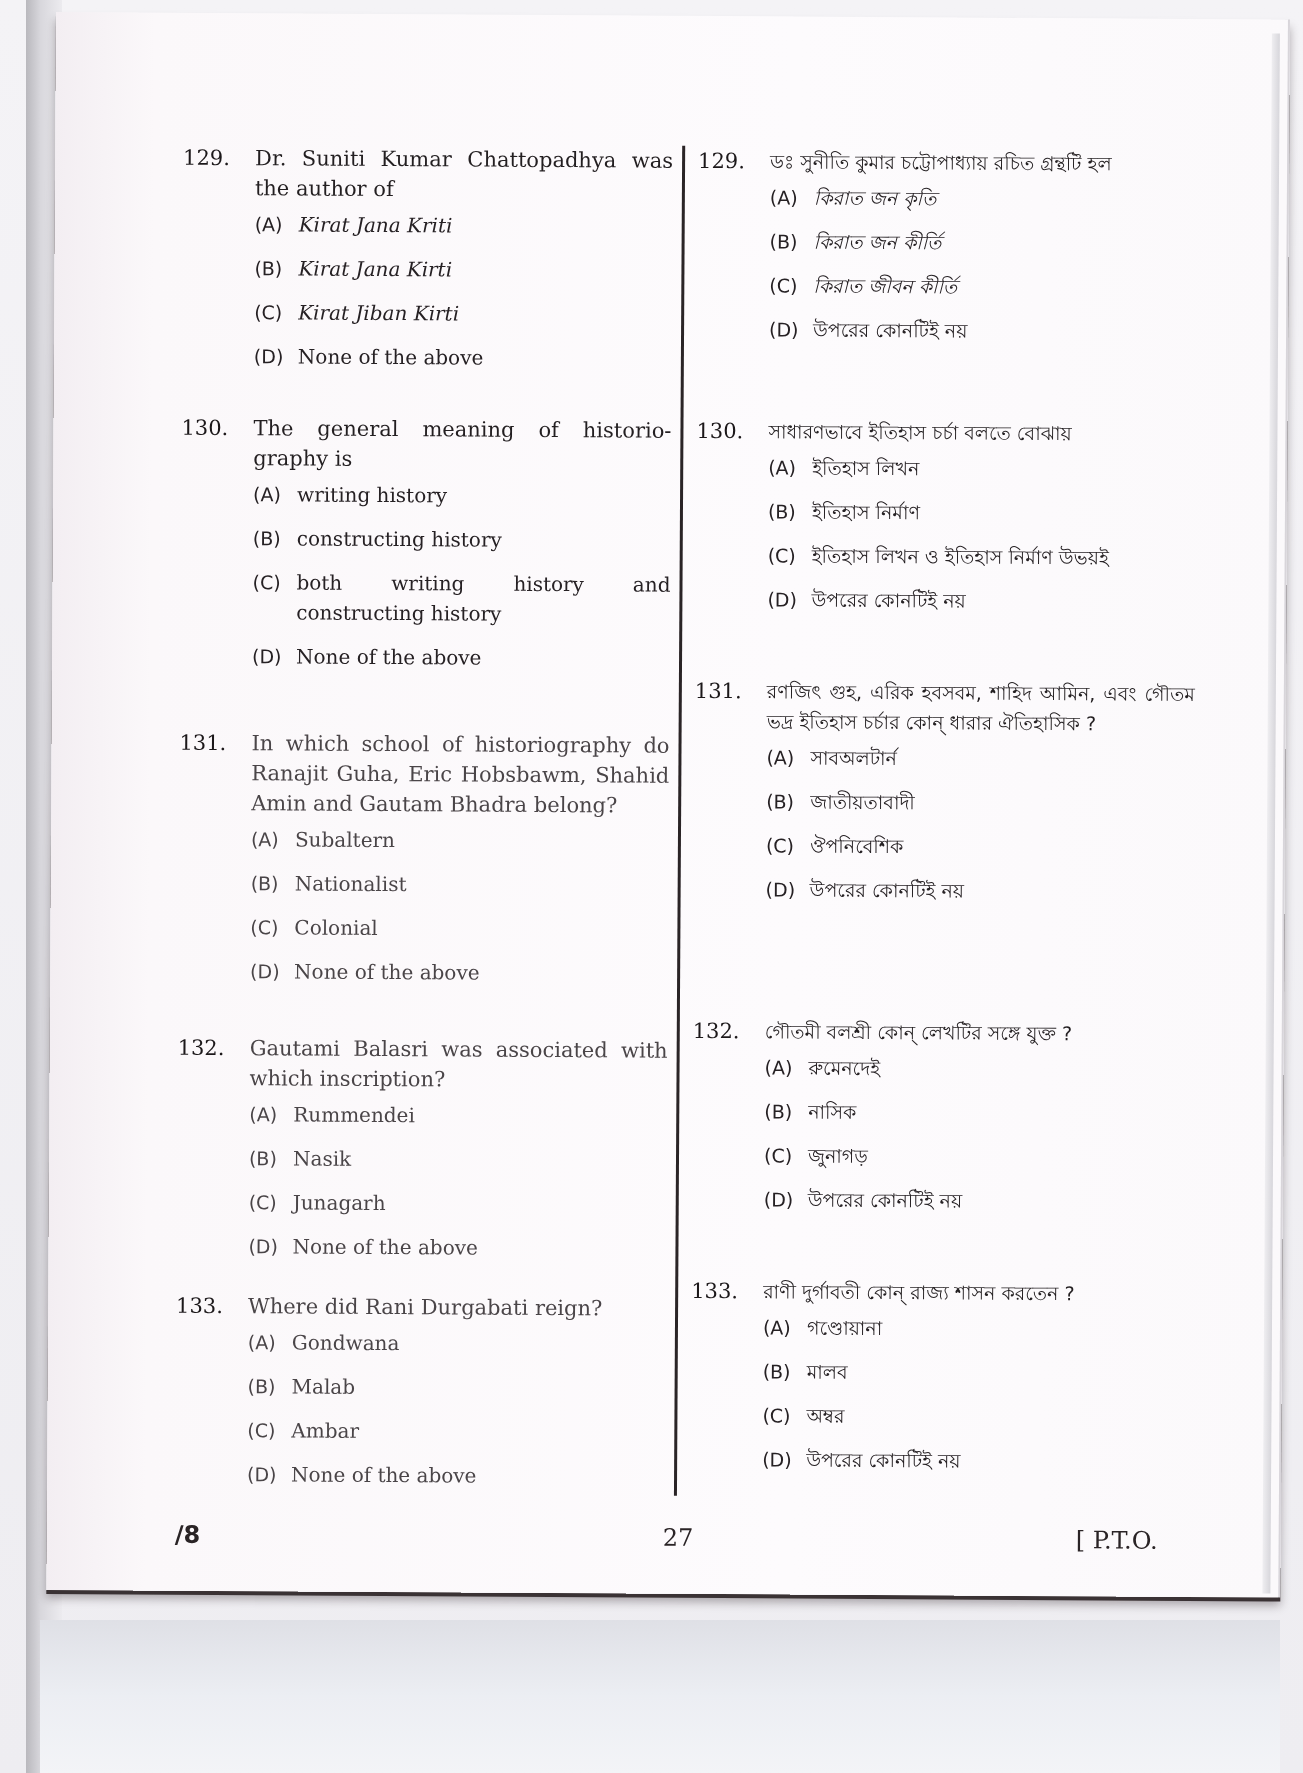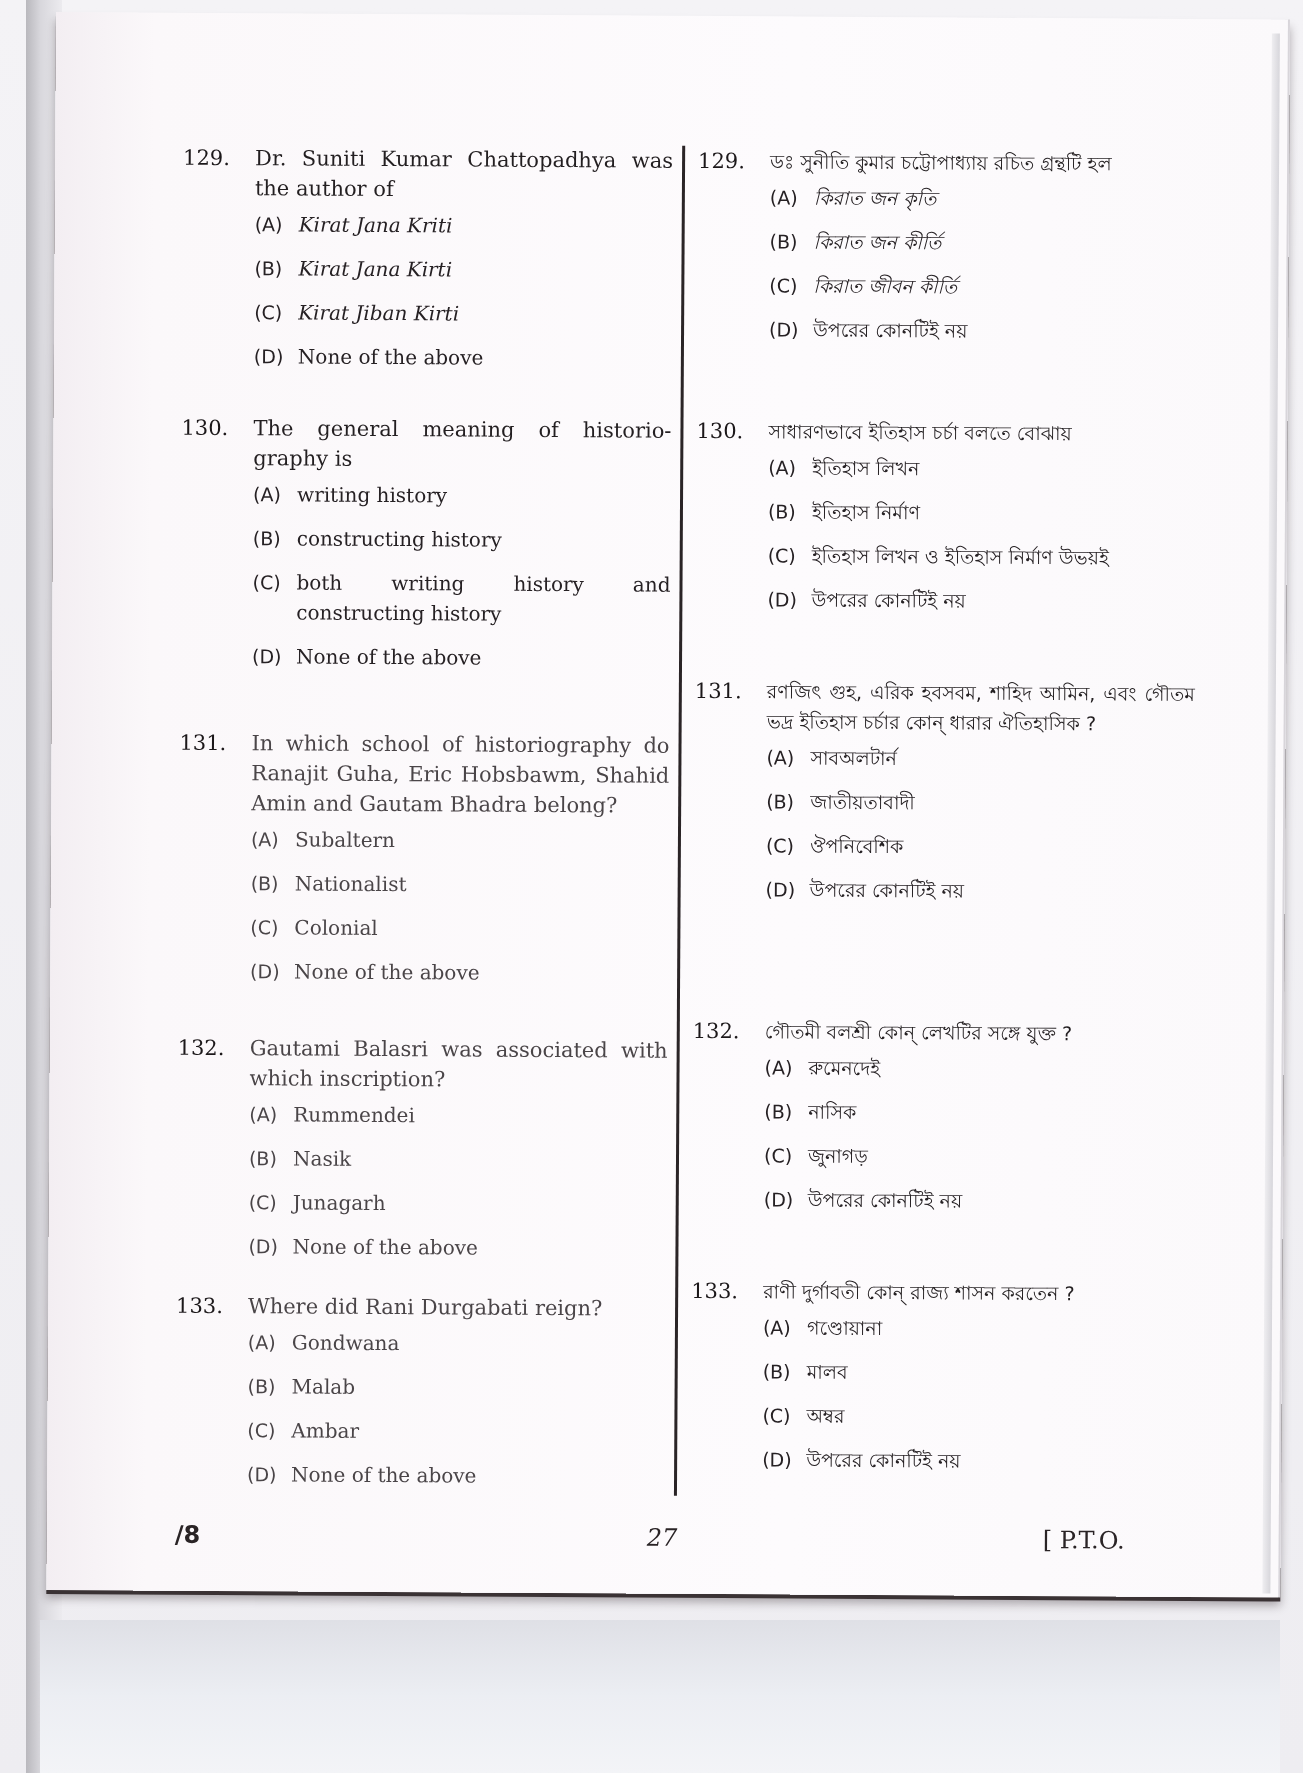--- a/index.html
+++ b/index.html
@@ -120,22 +120,22 @@
 
     .footer {
       position: absolute;
       top: 1508px;
       left: 0;
       width: 100%;
       font-size: 24px;
       color: #2a2426;
     }
     .footer .f-left { position: absolute; left: 128px; font-weight: bold; font-family: "DejaVu Sans", "Liberation Sans", sans-serif;}
-    .footer .f-center { position: absolute; left: 600px; font-style: italic; }
-    .footer .f-right { position: absolute; left: 996px; }
+    .footer .f-center { position: absolute; left: 616px; }
+    .footer .f-right { position: absolute; left: 1029px; }
   </style>
 </head>
 <body>
 
 <div class="scan-bg"></div>
 <div class="binding"></div>
 <div class="below-page"></div>
 
 <div class="page">
   <div class="page-right-edge"></div>

